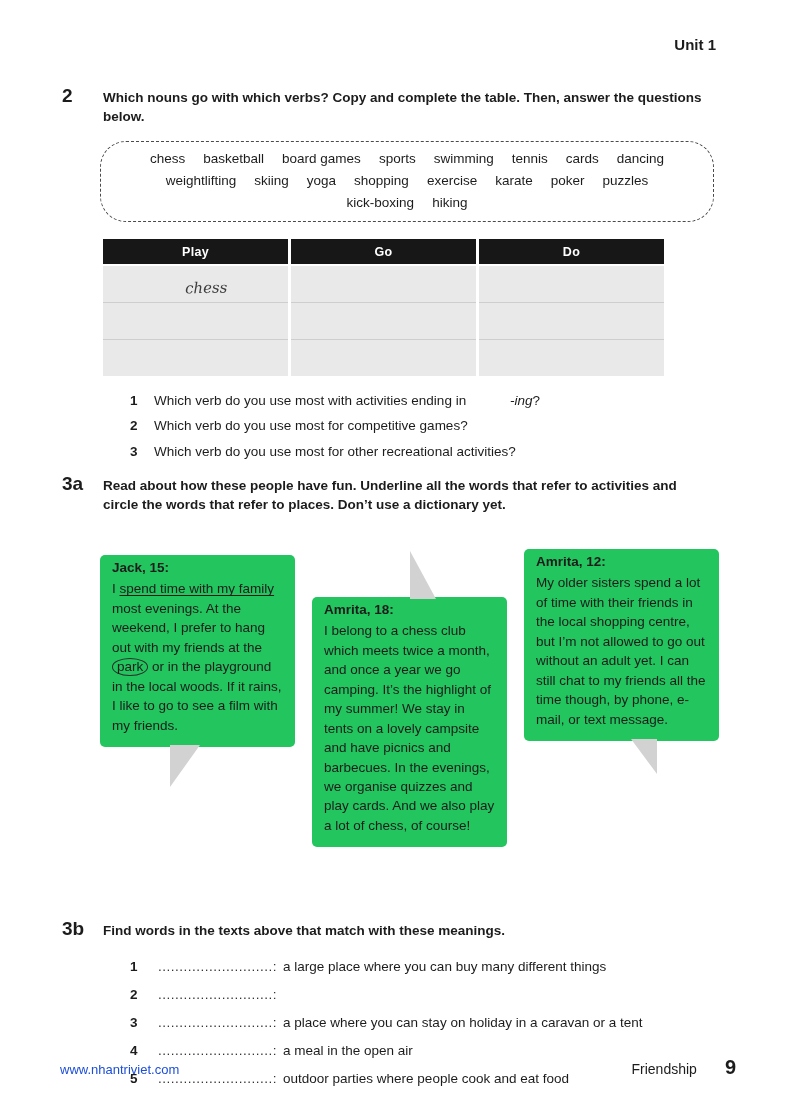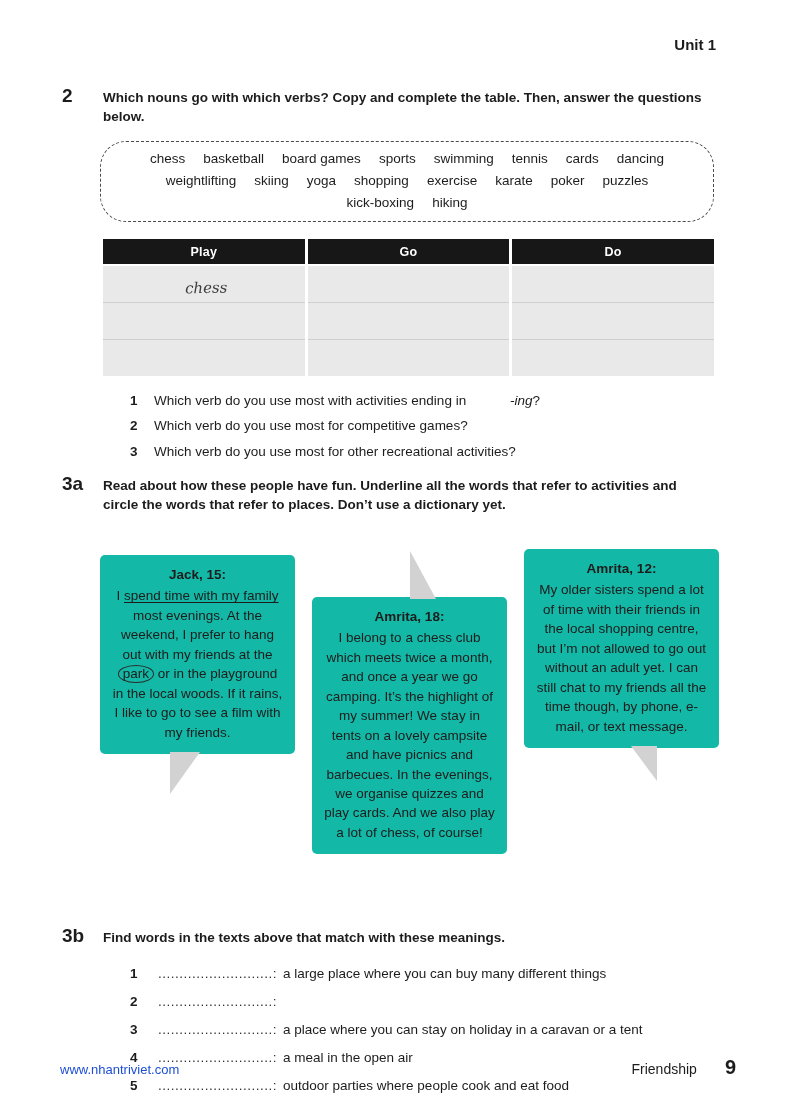--- a/index.html
+++ b/index.html
@@ -16,41 +16,41 @@
   .ex-head { display:flex; align-items:flex-start; }
   .ex-num { flex:0 0 41px; font-size:19px; font-weight:bold; line-height:1.1; }
   .ex-instruction { font-weight:bold; font-size:13.5px; line-height:1.4; padding-top:3px; }
 
   
   .word-bank { margin:14px 0 0 38px; width:614px; border:1.6px dashed #4a4a4a; border-radius:26px; padding:6px 18px; }
   .wb-line { display:flex; flex-wrap:wrap; justify-content:center; font-size:13.5px; line-height:1.65; }
   .wb-word { padding:0 9px; white-space:nowrap; }
 
   
-  .verb-table { margin:17px 0 8px 41px; width:611px; }
+  .verb-table { margin:17px 0 8px 41px; width:561px; }
   .vt-header { display:flex; gap:3px; }
   .vt-hcell { flex:1; background:#171717; color:#ffffff; font-weight:bold; font-size:12.5px; text-align:center; padding:6px 0 5px; letter-spacing:0.3px; }
   .vt-body { display:flex; gap:3px; margin-top:2px; height:110px; }
   .vt-col { flex:1; background:#e9e9e9;
     background-image:repeating-linear-gradient(to bottom, transparent 0px, transparent 36px, rgba(110,110,110,0.22) 36px, rgba(110,110,110,0.22) 37px);
   }
   .handwritten { display:inline-block; margin:13px 0 0 82px; font-size:15px; font-style:italic; color:#3d3d3d;
     font-family:"DejaVu Serif", serif; transform:rotate(-1.5deg); }
 
   
   .questions { margin:16px 0 0 68px; }
   .q-row { display:flex; font-size:13.5px; line-height:1.4; margin-bottom:7px; }
   .q-num { flex:0 0 24px; font-weight:bold; }
   .q-text em { font-style:italic;margin-left:40px; }
 
   .section-gap { margin-top:12px; }
 
   
   .bubbles { margin:34px 0 0 38px; width:620px; display:flex; gap:17px; align-items:flex-start; }
-  .bubble { position:relative; background:#14b8a6; border-radius:5px; padding:10px 12px 12px; font-size:13.5px; line-height:1.44; flex:0 0 195px;text-align:center; }
+  .bubble { position:relative; background:#22c55e; border-radius:5px; padding:3px 12px 12px; font-size:13.5px; line-height:1.44; flex:0 0 195px; }
   .bubble .b-name { display:block; font-weight:bold; margin-bottom:2px; }
   .bubble-jack   { margin-top:6px; }
   .bubble-monica { margin-top:48px; }
   .bubble-amrita { margin-top:0; }
   .tail { position:absolute; width:0; height:0; }
   .tail-jack   { bottom:-40px; left:70px;  border-top:42px solid #d2d2d2; border-right:30px solid transparent; }
   .tail-monica { top:-46px;    left:98px;  border-bottom:48px solid #d2d2d2; border-right:26px solid transparent; }
   .tail-amrita { bottom:-33px; right:62px; border-top:35px solid #d2d2d2; border-left:26px solid transparent; }
   .u-line  { text-decoration:underline; text-underline-offset:2px; }
   .circled { border:1.4px solid #2b2b2b; border-radius:50%; padding:0 4px; display:inline-block; line-height:1.15; }

